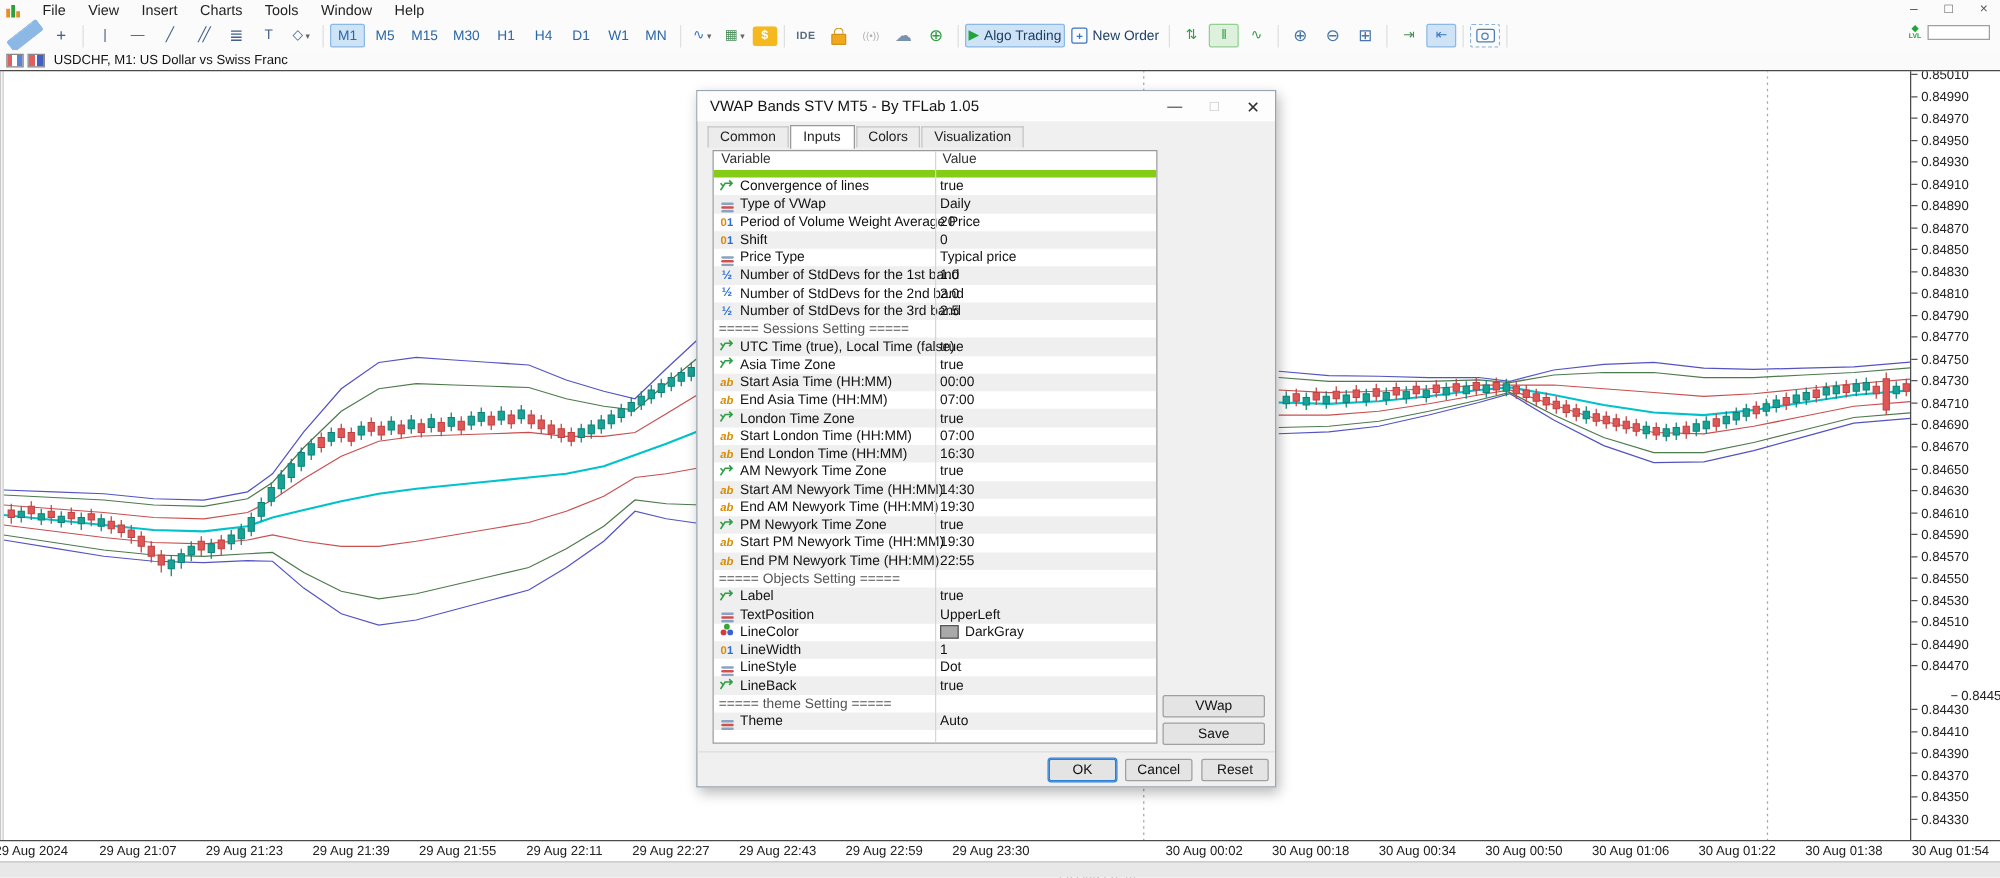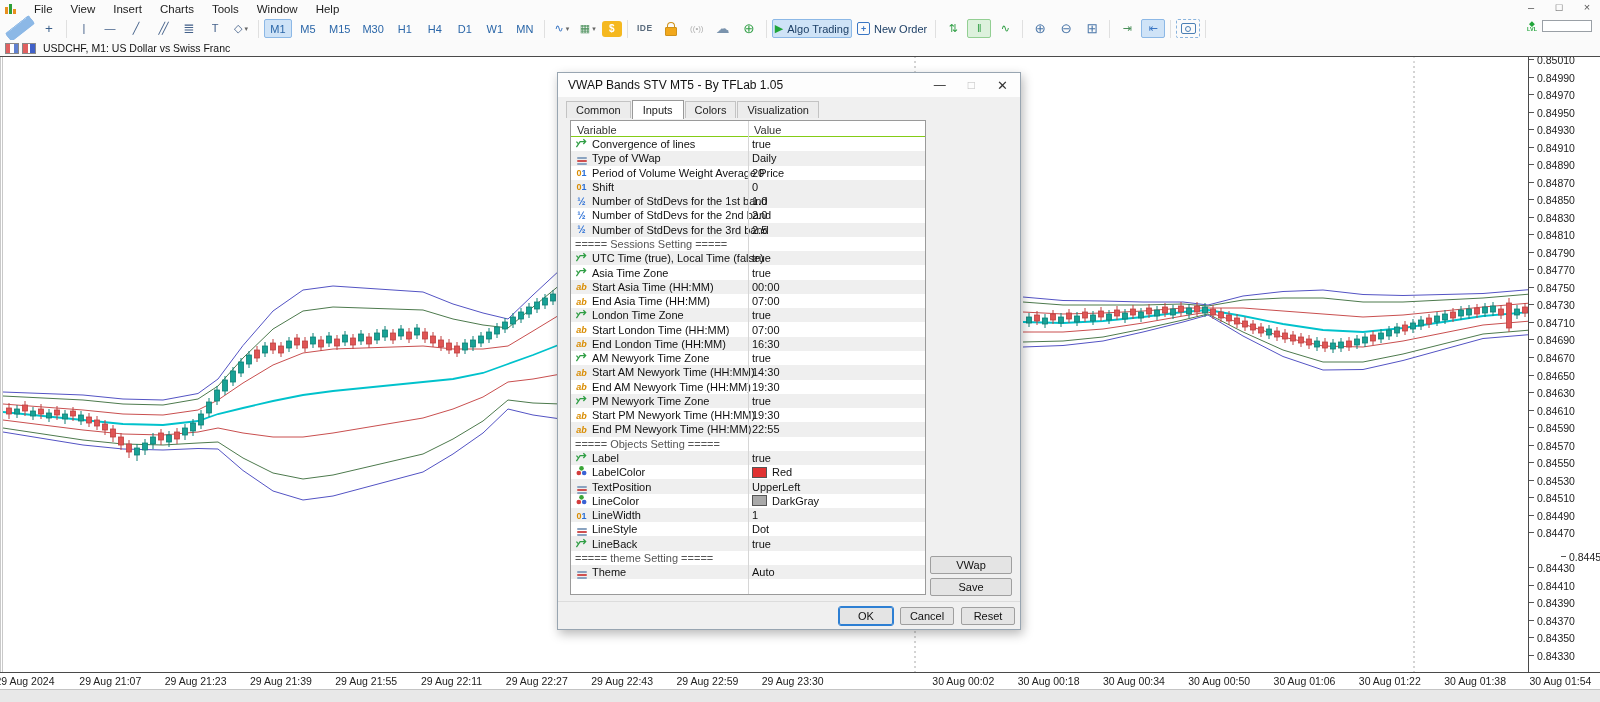--- a/index.html
+++ b/index.html
@@ -77,21 +77,21 @@
   .dialog{position:absolute;left:557px;top:72px;width:462px;height:556px;background:#f0f0f0;
           border:1px solid #98a5b1;box-shadow:2px 4px 10px rgba(0,0,0,.28);z-index:5;font-size:11px;color:#111;}
   .dtitle{height:24px;background:#fdfdfd;display:flex;align-items:center;padding-left:10px;font-size:12px;}
   .dctrls{margin-left:auto;display:flex;gap:22px;padding-right:12px;color:#333;font-size:12px;}
   .dctrls .dis{color:#bdbdbd;}
   .tabsbar{display:flex;align-items:flex-end;padding:2px 0 0 8px;height:19px;}
   .tab{padding:2px 9px;border:1px solid #c3c3c3;border-bottom:none;background:#ececec;color:#222;margin-right:1px;font-size:11px;}
   .tab.active{background:#fff;border-color:#999;padding:3px 10px;position:relative;top:1px;}
   .dtable{position:absolute;left:12px;top:47px;width:354px;height:473px;background:#fff;border:1px solid #9a9a9a;overflow:hidden;}
   .vsep{position:absolute;left:177px;top:0;bottom:0;width:1px;background:#d6d6d6;}
-  .thead{display:flex;align-items:flex-end;height:15px;border-bottom:1px solid #84cc16;color:#333;position:relative;}
+  .thead{display:flex;align-items:flex-start;height:15px;border-bottom:6px solid #84cc16;color:#333;position:relative;}
   .thead .h1{padding-left:6px;}
   .thead .h2{position:absolute;left:183px;}
   .drow{display:flex;align-items:center;height:14.28px;position:relative;padding-left:4px;box-sizing:border-box;}
   .drow.alt{background:#efefef;}
   .ric{width:13px;height:12px;margin-right:4px;flex:none;display:inline-flex;align-items:center;justify-content:center;}
   svg.ric{display:inline-block;}
   .dlabel{white-space:nowrap;overflow:hidden;}
   .dval{position:absolute;left:181px;display:flex;align-items:center;white-space:nowrap;}
   .sectrow .dlabel{color:#555;}
   .enumic{flex-direction:column;gap:1px;}
@@ -669,20 +669,29 @@
           <span class="dval">20</span>
         </div>
         <div class="drow alt">
           <span><span class="ric intic">
               <b>0</b>
               <u>1</u>
             </span></span>
           <span class="dlabel">Shift</span>
           <span class="dval">0</span>
         </div>
+        <div class="drow">
+          <span><span class="ric enumic">
+              <i></i>
+              <i></i>
+              <i></i>
+            </span></span>
+          <span class="dlabel">Price Type</span>
+          <span class="dval">Typical price</span>
+        </div>
         <div class="drow alt">
           <span><span class="ric dblic">½</span></span>
           <span class="dlabel">Number of StdDevs for the 1st band</span>
           <span class="dval">1.0</span>
         </div>
         <div class="drow">
           <span><span class="ric dblic">½</span></span>
           <span class="dlabel">Number of StdDevs for the 2nd band</span>
           <span class="dval">2.0</span>
         </div>
@@ -779,29 +788,20 @@
           <span class="dlabel">===== Objects Setting =====</span>
           <span class="dval"></span>
         </div>
         <div class="drow alt">
           <span><svg class="ric" viewBox="0 0 13 13">
               <path d="M1 11 L5 5 H11 M8.5 2.5 L11 5 L8.5 7.5" stroke="#2f9e44" fill="none" stroke-width="1.4"></path>
               <path d="M1 5 L3.2 7.4" stroke="#2f9e44" stroke-width="1.4"></path>
             </svg></span>
           <span class="dlabel">Label</span>
           <span class="dval">true</span>
-        </div>
-        <div class="drow">
-          <span><svg class="ric" viewBox="0 0 13 13">
-              <circle cx="6.5" cy="3.6" r="2.5" fill="#3aa537"></circle>
-              <circle cx="3.6" cy="8.6" r="2.5" fill="#d43c3c"></circle>
-              <circle cx="9.4" cy="8.6" r="2.5" fill="#3a62d4"></circle>
-            </svg></span>
-          <span class="dlabel">LabelColor</span>
-          <span class="dval"><span class="swatch" style="background: rgb(224, 50, 50);"></span>Red</span>
         </div>
         <div class="drow alt">
           <span><span class="ric enumic">
               <i></i>
               <i></i>
               <i></i>
             </span></span>
           <span class="dlabel">TextPosition</span>
           <span class="dval">UpperLeft</span>
         </div>

